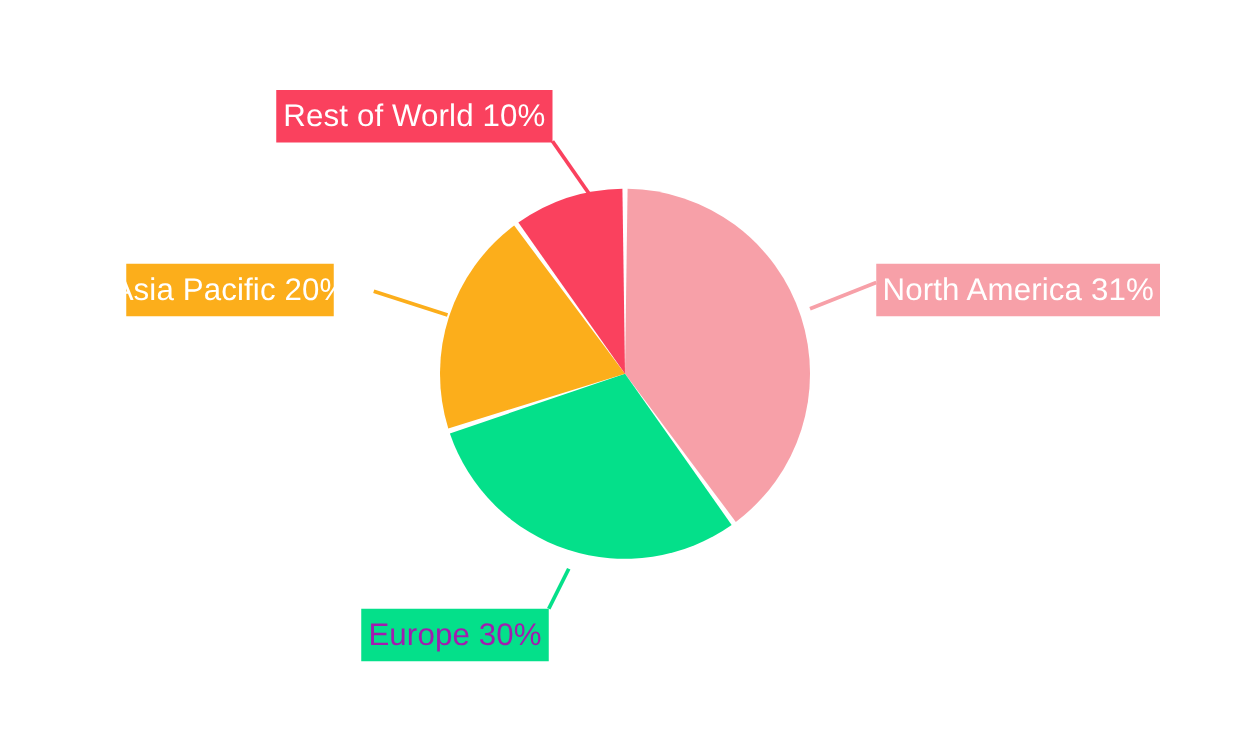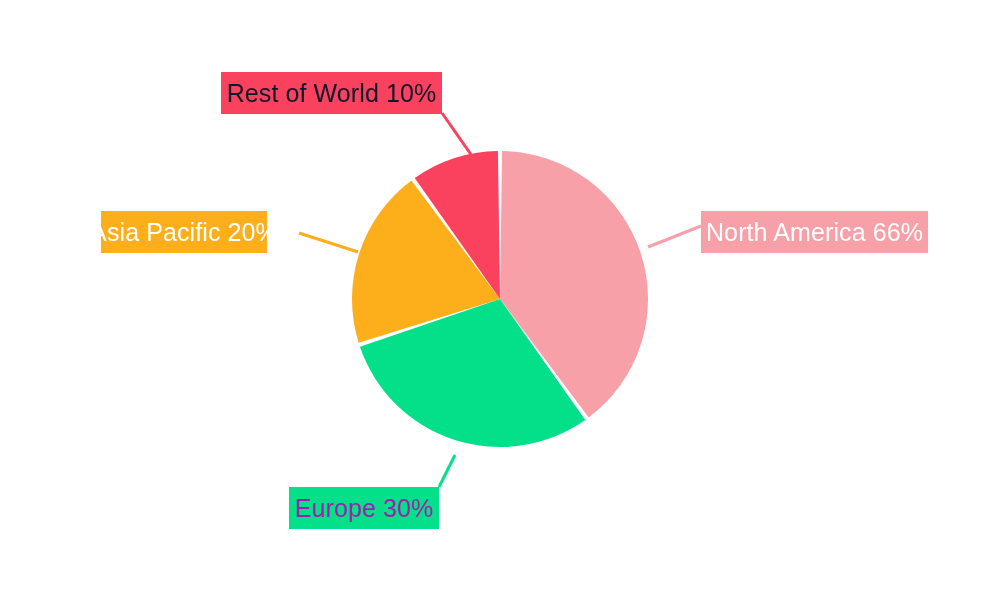--- a/index.html
+++ b/index.html
@@ -54,18 +54,18 @@
         <line x1="442" y1="113" x2="472" y2="156" stroke="#fa415e" stroke-width="3"></line>
       </g>
     <g>
         <path d="M 500 299 L 502.07 151.01 A 148 148 0 0 1 588.66 417.51 Z" fill="#f7a0a8"></path>
         <path d="M 500 299 L 585.31 419.94 A 148 148 0 0 1 359.90 346.70 Z" fill="#04e08a"></path>
         <path d="M 500 299 L 358.62 342.76 A 148 148 0 0 1 411.34 180.49 Z" fill="#fcae1b"></path>
         <path d="M 500 299 L 414.69 178.06 A 148 148 0 0 1 497.93 151.01 Z" fill="#fa415e"></path>
       </g>
   </svg>
   <div id="labels-layer">
-      <div class="slice-label" style="left: 701px; top: 211px; width: 227px; height: 42px; background: rgb(247, 160, 168); color: rgb(255, 255, 255);">North America 66%</div>
+      <div class="slice-label" style="left: 701px; top: 211px; width: 227px; height: 42px; background: rgb(247, 160, 168); color: rgb(255, 255, 255);">North America 31%</div>
       <div class="slice-label" style="left: 289px; top: 487px; width: 150px; height: 42px; background: rgb(4, 224, 138); color: #a21caf;">Europe 30%</div>
       <div class="slice-label" style="left: 101px; top: 211px; width: 166px; height: 42px; background: rgb(252, 174, 27); color: rgb(255, 255, 255);">Asia Pacific 20%</div>
-      <div class="slice-label" style="left: 221px; top: 72px; width: 221px; height: 42px; background: rgb(250, 65, 94); color: #0f172a;">Rest of World 10%</div>
+      <div class="slice-label" style="left: 221px; top: 72px; width: 221px; height: 42px; background: rgb(250, 65, 94); color: #ffffff;">Rest of World 10%</div>
     </div>
 </div>
 
 </body></html>

